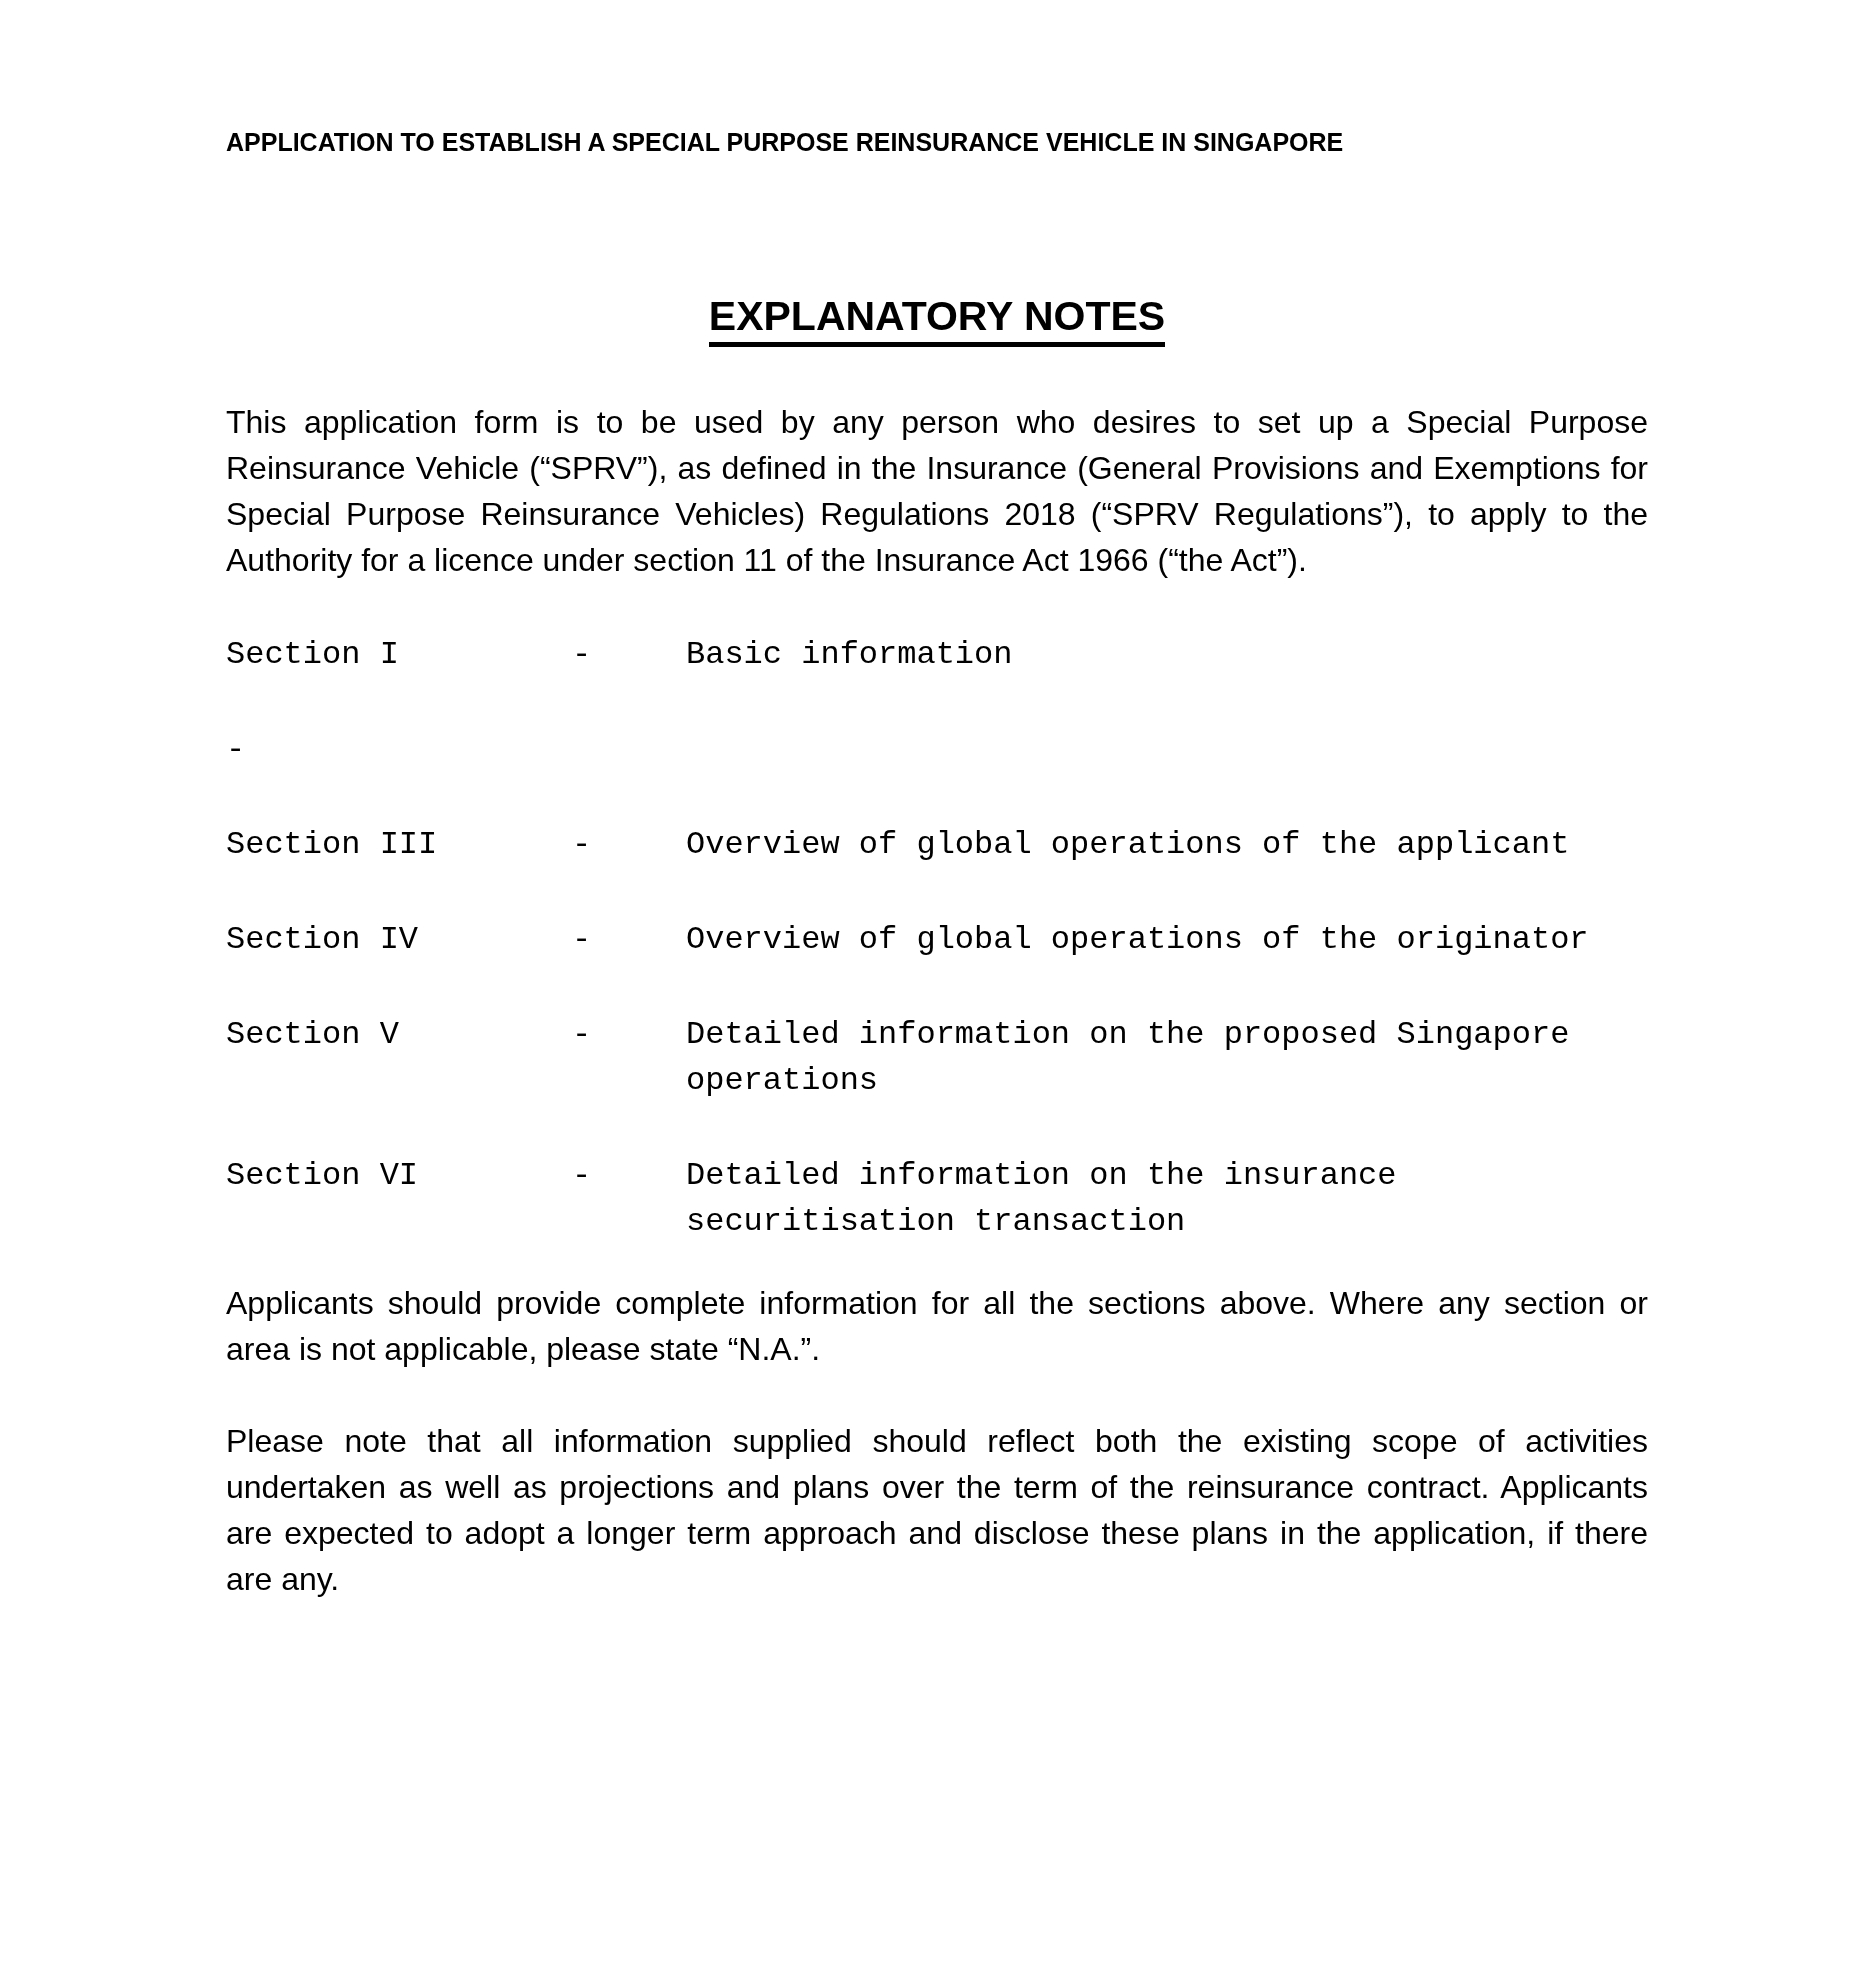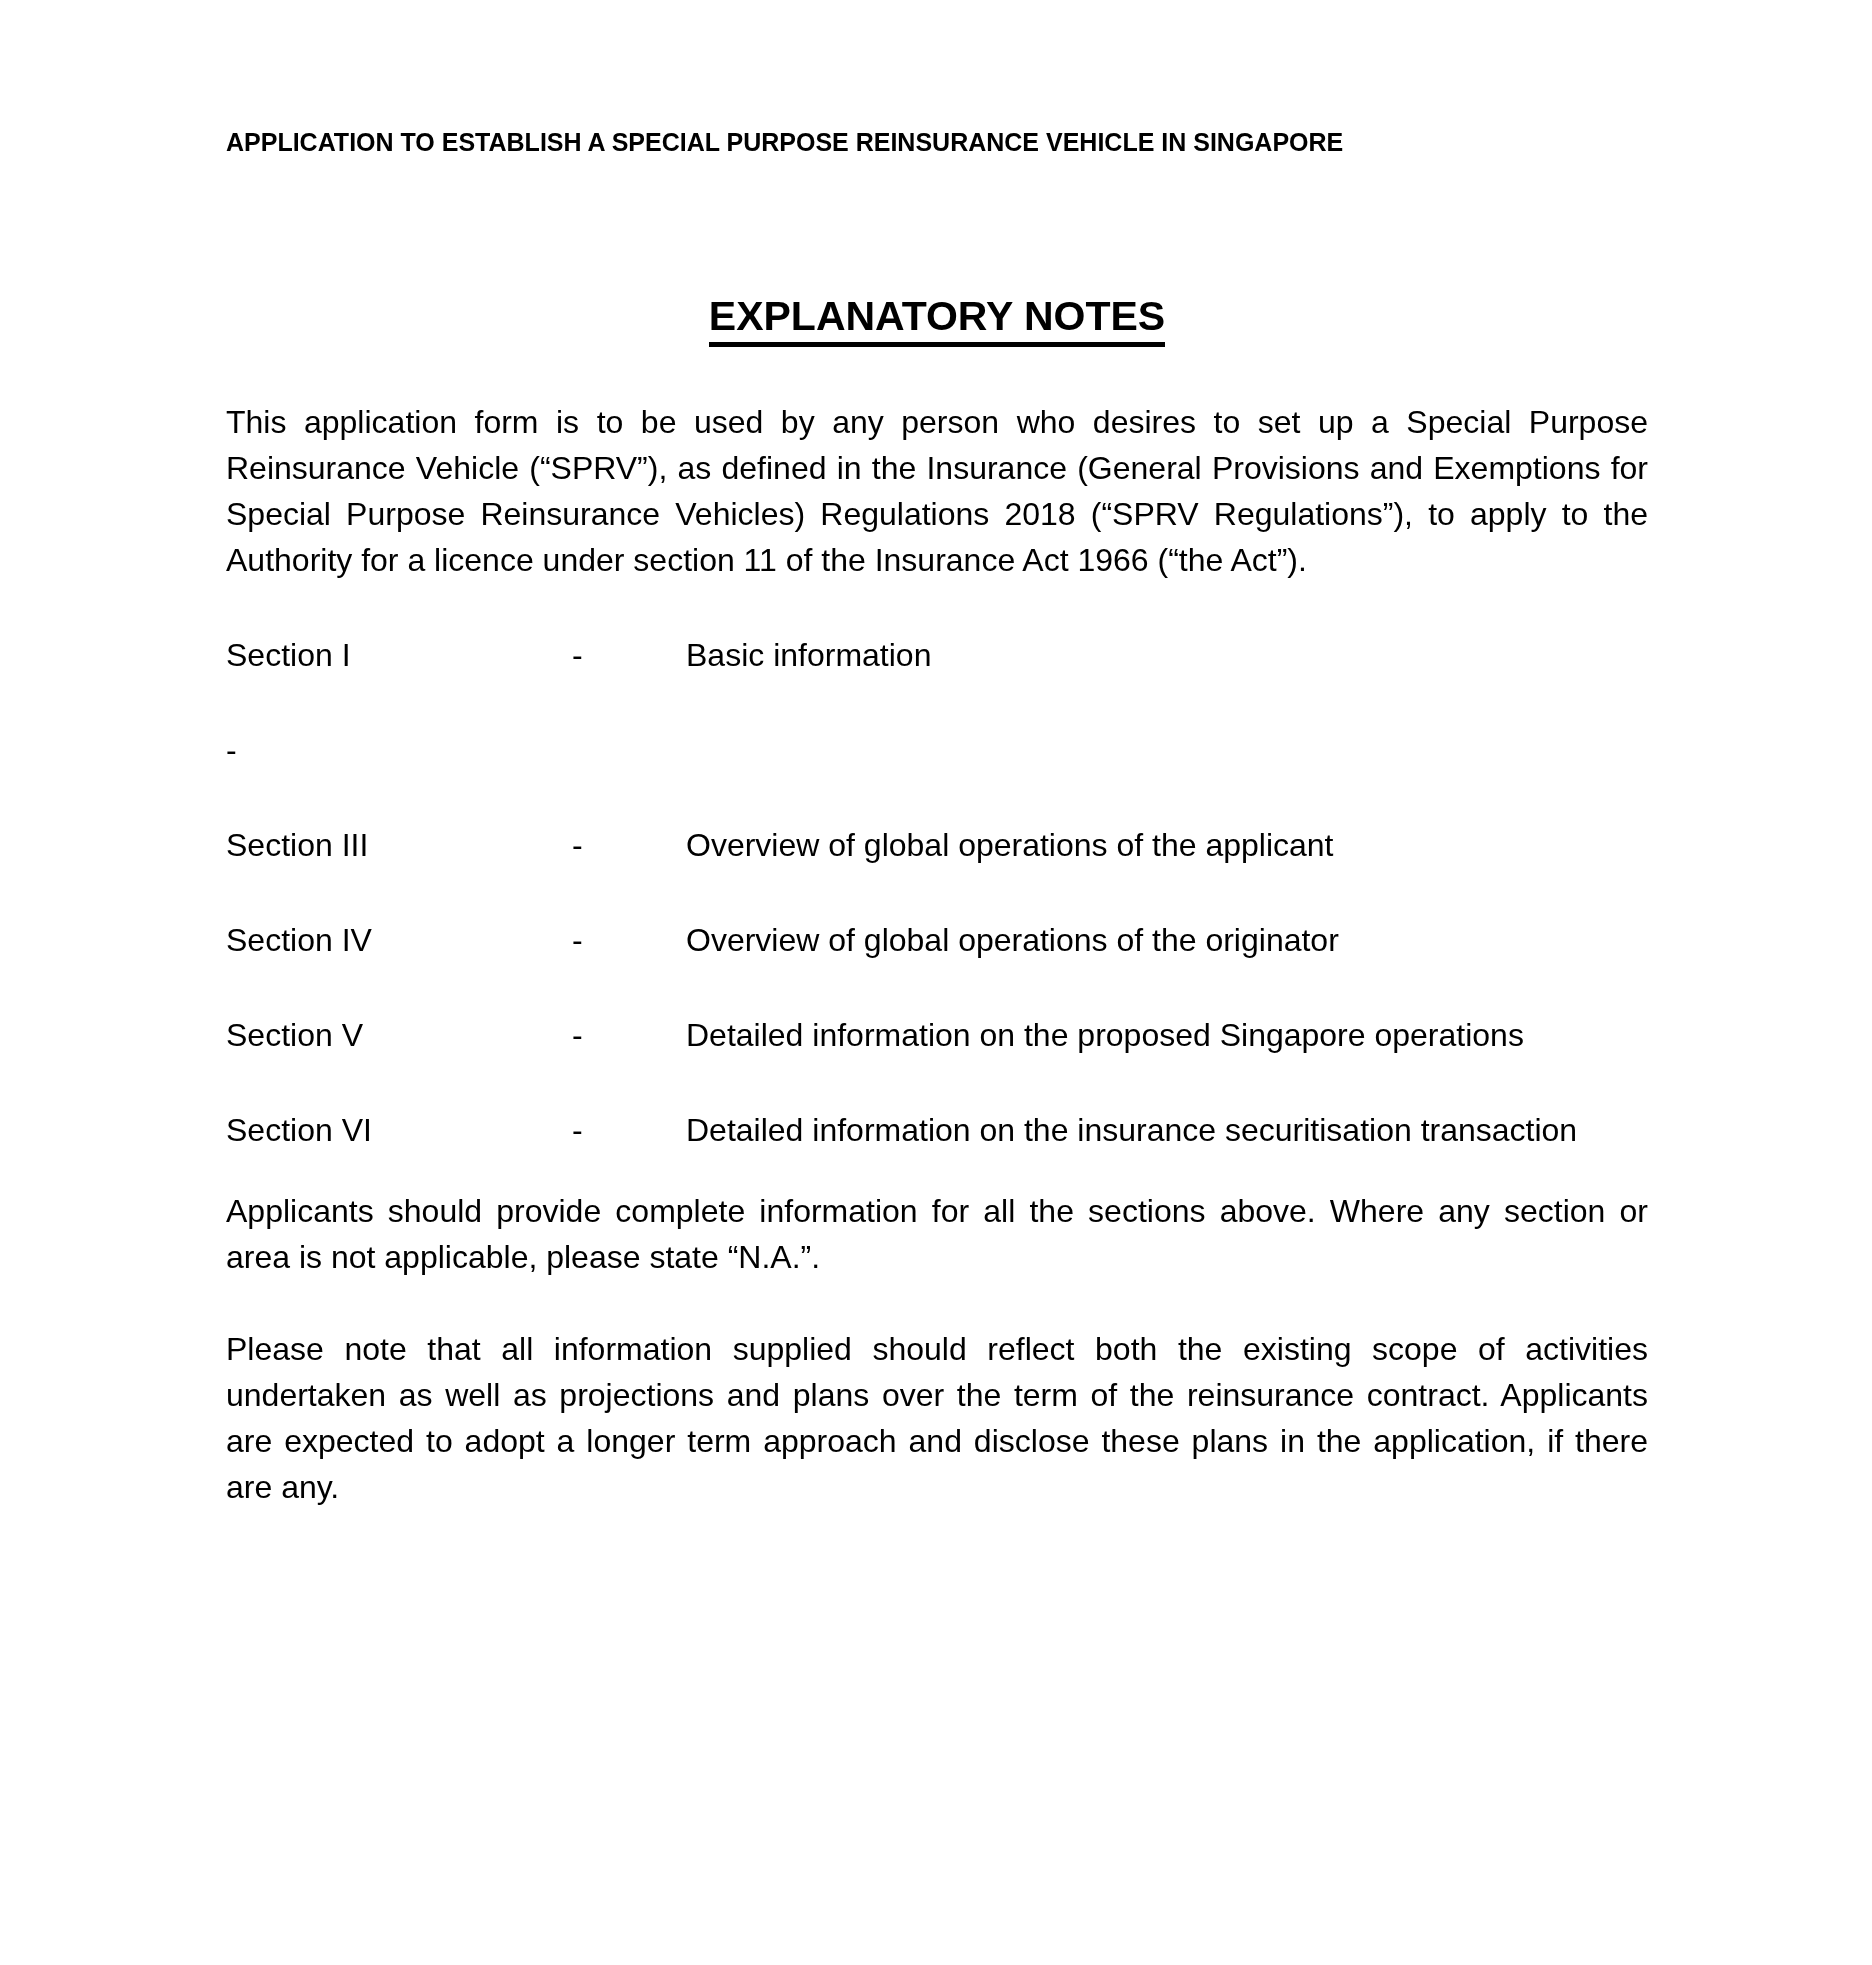--- a/index.html
+++ b/index.html
@@ -50,20 +50,21 @@
     margin-top: 46px;
   }
   .section-list {
     margin-top: 49px;
   }
   .section-row {
     display: flex;
     font-size: 32px;
     line-height: 46px;
     margin-bottom: 49px;
+    font-family: Liberation Mono, monospace;
   }
   .section-row:last-child {
     margin-bottom: 2px;
   }
   .sec-label {
     flex: 0 0 346px;
   }
   .sec-dash {
     flex: 0 0 114px;
   }

